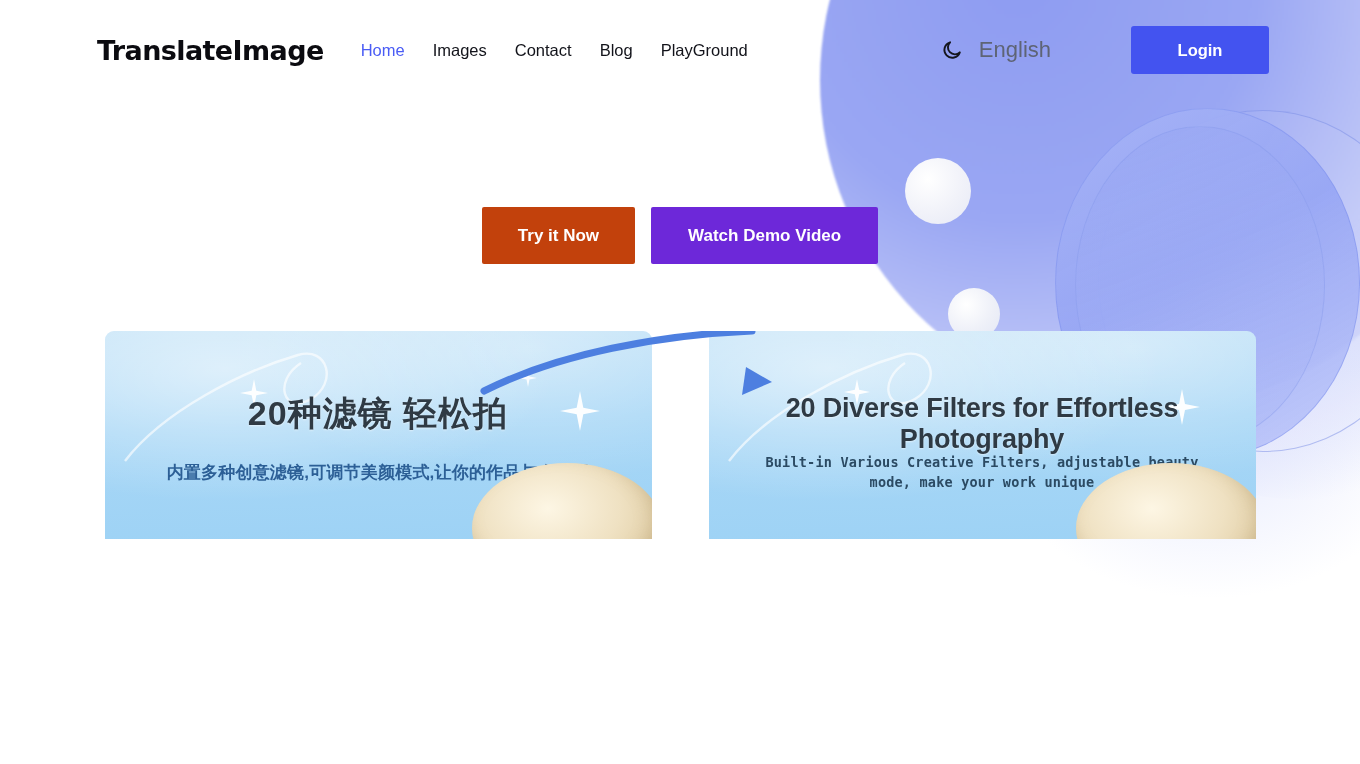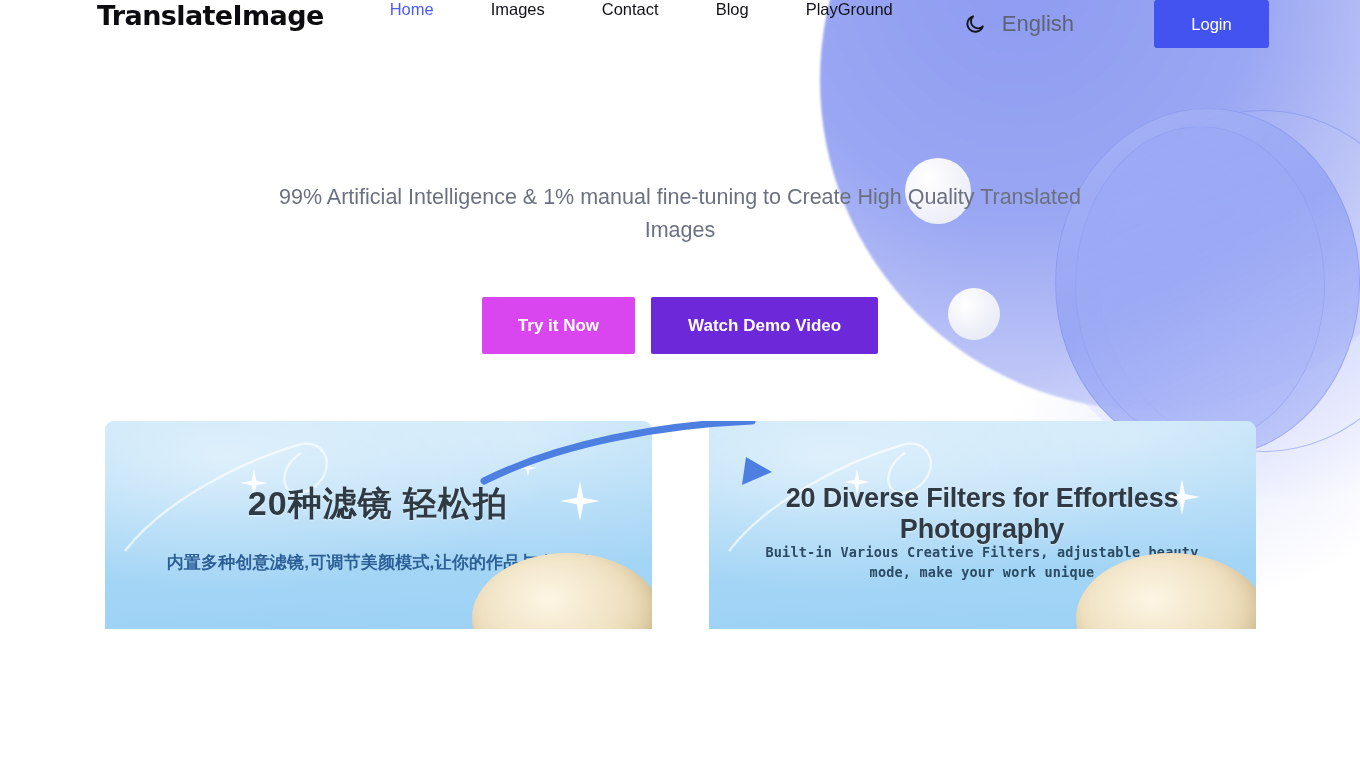--- a/index.html
+++ b/index.html
@@ -55,48 +55,48 @@
   }
   .glow-bottom {
     position:absolute; top:300px; right:-60px;
     width:420px; height:300px; border-radius:50%;
     background:radial-gradient(ellipse at center, rgba(214,220,252,0.55) 0%, rgba(255,255,255,0) 70%);
   }
 
   
   .header {
     position:relative; z-index:5;
-    height:100px; display:flex; align-items:flex-start;
+    height:100px; display:flex; align-items:center;
     padding:0 91px 0 97px;
   }
   .logo {
     font-family:"DejaVu Sans", sans-serif;
     font-size:27px; font-weight:700; letter-spacing:-0.6px;
     color:#0b0b10; white-space:nowrap;
   }
-  .nav { display:flex; align-items:center; gap:57px; margin-left:66px; }
+  .nav { display:flex; align-items:center; gap:28px; margin-left:37px; }
   .nav-item {
     font-size:16.5px; color:#12131a; white-space:nowrap;
     cursor:pointer; text-decoration:none;
   }
   .nav-item.active { color:#4a5cf5; }
 
   .header-right { margin-left:auto; display:flex; align-items:center; }
   .moon-btn {
     width:30px; height:30px; display:flex; align-items:center; justify-content:center;
     cursor:pointer; margin-right:12px;
   }
   .lang {
     font-size:22px; color:#5e6475; cursor:pointer; white-space:nowrap;
   }
   .login-btn {
     margin-left:80px;
-    width:115px; height:48px;
+    width:138px; height:48px;
     background:#4353f0; color:#fff;
-    font-size:16.5px; font-weight:400;
+    font-size:16.5px; font-weight:700;
     border:none; border-radius:3px;
     display:flex; align-items:center; justify-content:center;
     cursor:pointer;
   }
 
   
   .hero { position:relative; z-index:4; text-align:center; padding-top:56px; }
   .hero-title {
     font-size:55px; line-height:1.1; font-weight:800;
     letter-spacing:-1.2px; color:#0c0d14;
@@ -110,21 +110,21 @@
     color:#6b7180; font-weight:400;
   }
   .cta-row {
     margin-top:51px;
     display:flex; justify-content:center; gap:16px;
   }
   .btn {
     height:57px; display:flex; align-items:center; justify-content:center;
     font-size:17px; font-weight:700; border:none; cursor:pointer; border-radius:2px;
   }
-  .btn-primary { background:#d946ef; color:#fff; padding:0 36px; }
+  .btn-primary { background:#c2410c; color:#fff; padding:0 36px; }
   .btn-dark { background:#6d28d9; color:#fff; padding:0 37px; }
 
   
   .cards {
     position:relative; z-index:4;
     margin-top:67px;
     display:flex; justify-content:center; gap:57px;
   }
   .card {
     position:relative;
@@ -206,21 +206,20 @@
         <svg width="22" height="22" viewBox="0 0 24 24" fill="none" stroke="#15161d" stroke-width="2.1" stroke-linecap="round" stroke-linejoin="round">
           <path d="M20.5 14.6A8.6 8.6 0 1 1 9.9 3.6a7 7 0 0 0 10.6 11z"></path>
         </svg>
       </div>
       <div class="lang">English</div>
       <button class="login-btn">Login</button>
     </div>
   </div>
 
   <div class="hero">
-    <p class="hero-sub">99% Artificial Intelligence &amp; 1% manual fine-tuning to Create High Quality Translated Images</p>
 
     <div class="cta-row">
       <button class="btn btn-primary">Try it Now</button>
       <button class="btn btn-dark">Watch Demo Video</button>
     </div>
   </div>
 
   <div class="cards">
 
     <div class="card">

